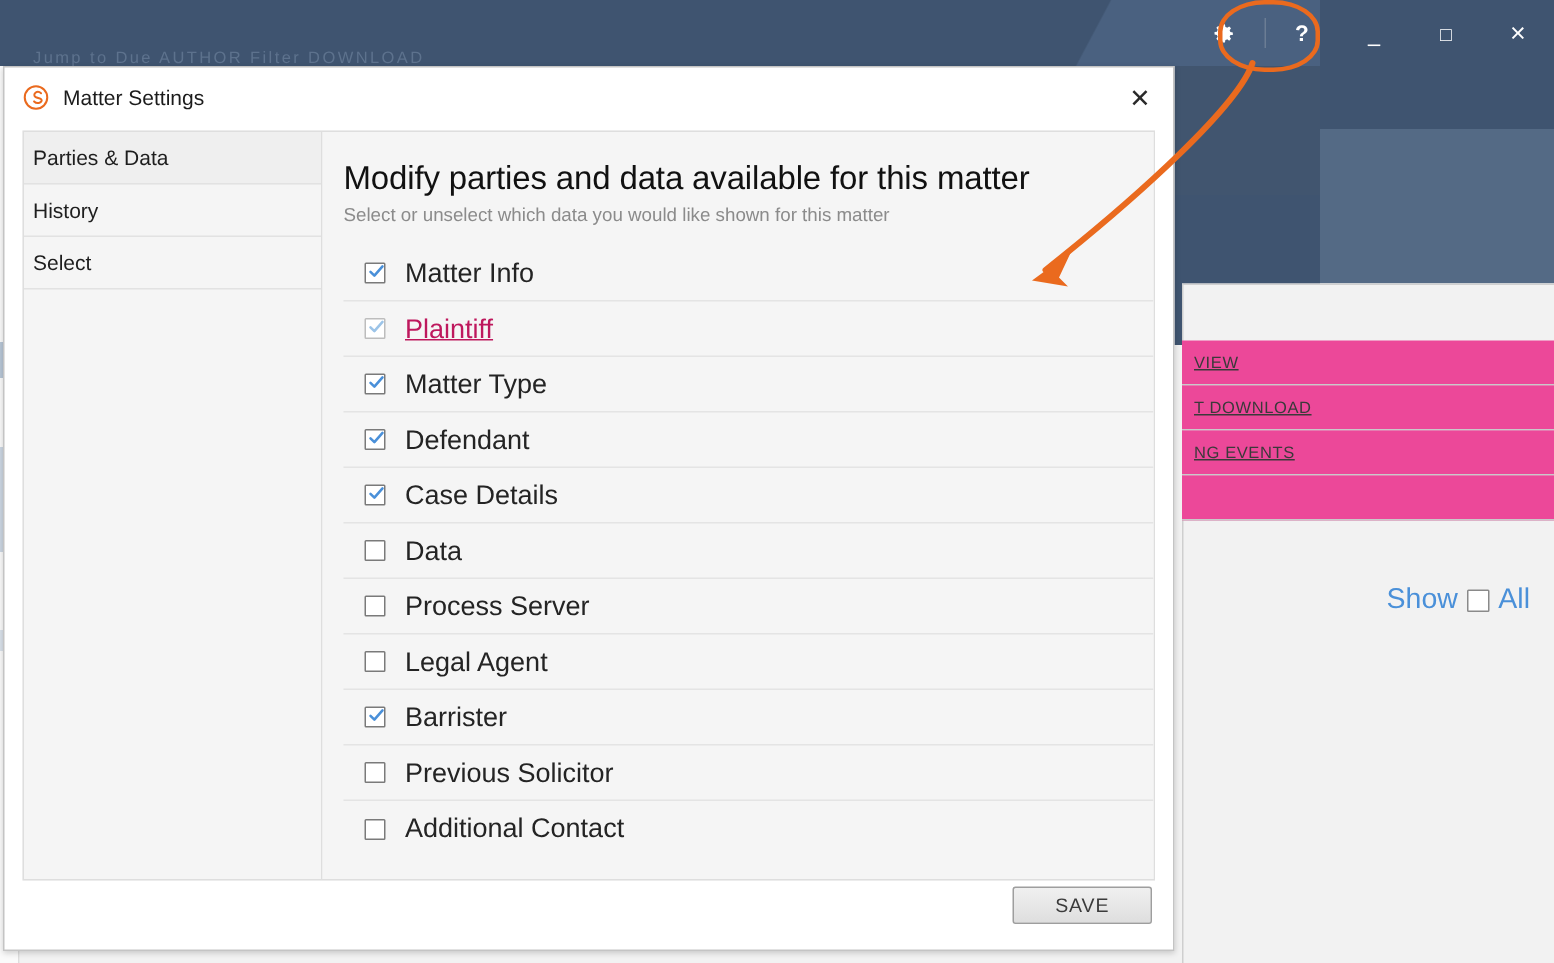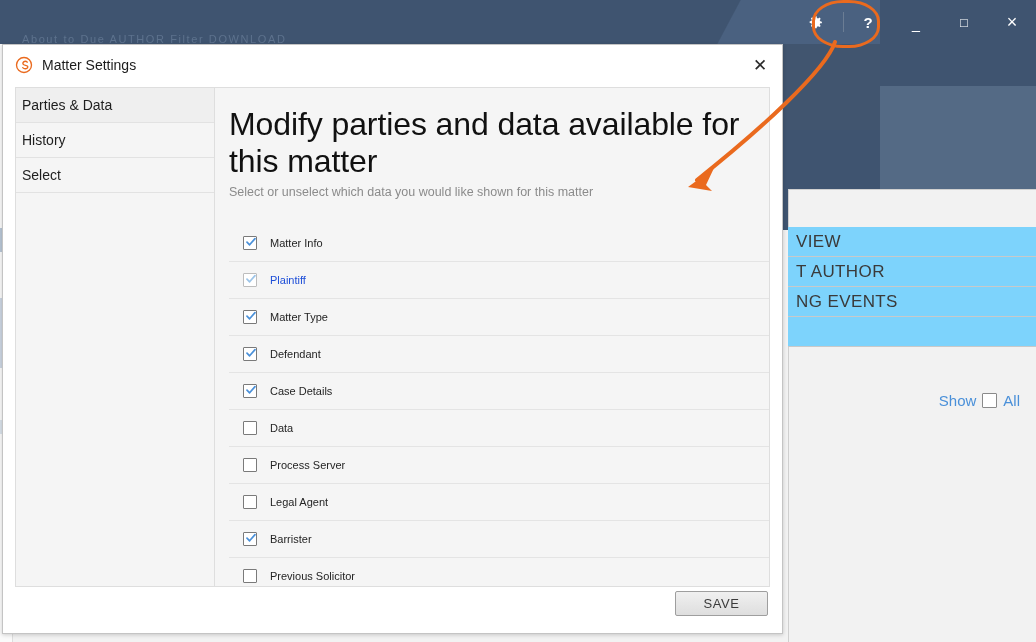--- a/index.html
+++ b/index.html
@@ -103,41 +103,42 @@
     border-top: 1px solid #d0d0d0;
     border-left: 1px solid #cfcfcf;
   }
   .bg-rowlist {
     position: absolute;
     left: 788px; top: 227px;
     width: 248px;
   }
   .bg-row {
     height: 30px;
-    background: #7dd3fc;
+    background: #ec4899;
     border-bottom: 1px solid #c9c9c9;
     display: flex;
     align-items: center;
     padding-left: 8px;
-    font-size: 17px;
+    font-size: 11px;
     color: #3a3a3a;
     letter-spacing: 0.4px;
     box-sizing: border-box;
+    text-decoration: underline;
   }
   .bg-row.blank { color: transparent; }
   .bg-showall {
     position: absolute;
     left: 788px; top: 385px;
     width: 240px; height: 30px;
     display: flex;
     align-items: center;
     justify-content: flex-end;
     gap: 6px;
     padding-right: 8px;
-    font-size: 15px;
+    font-size: 19px;
     color: #4a90d9;
     box-sizing: border-box;
   }
   .bg-showall .mini-box {
     width: 13px; height: 13px;
     border: 1px solid #8a8a8a;
     background: #ffffff;
     border-radius: 1px;
   }
 
@@ -246,31 +247,31 @@
   }
 
   .dlg-main {
     flex: 1;
     background: #f5f5f5;
     padding: 18px 0 0 14px;
     box-sizing: border-box;
     overflow: hidden;
   }
   .main-heading {
-    font-size: 32px;
+    font-size: 22px;
     font-weight: 400;
     color: #111111;
     letter-spacing: -0.1px;
     line-height: 1.15;
     margin: 0 0 5px 0;
   }
   .main-sub {
     font-size: 12.5px;
     color: #8b8b8b;
-    margin: 0 0 26px 0;
+    margin: 0 0 14px 0;
   }
 
   .chk-list {
     margin-right: 0;
   }
   .chk-row {
     height: 37px;
     display: flex;
     align-items: center;
     border-bottom: 1px solid #e4e4e4;
@@ -291,24 +292,24 @@
   .chk-box.disabled {
     border-color: #bdbdbd;
   }
   .chk-box .tick {
     position: absolute;
     left: 1px; top: -1px;
     width: 12px; height: 12px;
     display: block;
   }
   .chk-label {
-    font-size: 11px;
+    font-size: 18px;
     color: #242424;
   }
-  .chk-label.disabled { color: #1d4ed8; }
+  .chk-label.disabled { color: #be185d; text-decoration: underline; }
 
   .dlg-footer {
     position: absolute;
     left: 0; bottom: 0;
     width: 100%;
     height: 46px;
   }
   .save-btn {
     position: absolute;
     right: 14px; top: 4px;
@@ -336,37 +337,37 @@
 </style>
 </head>
 <body>
 
 <div id="app-background">
 
   <div class="bg-titlebar">
     <div class="bg-titlebar-diag"></div>
   </div>
 
-  <div class="bg-faint-toolbar-text">About to  Due  AUTHOR  Filter  DOWNLOAD</div>
+  <div class="bg-faint-toolbar-text">Jump to  Due  AUTHOR  Filter  DOWNLOAD</div>
 
   <div class="bg-panel-dark-left"></div>
   <div class="bg-panel-dark-right"></div>
   <div class="bg-panel-light-right"></div>
   <div class="bg-panel-dark2"></div>
 
   <div class="bg-left-strip"></div>
   <div class="bg-left-accent1"></div>
   <div class="bg-left-accent2"></div>
   <div class="bg-left-accent3"></div>
 
   <div class="bg-content-area"></div>
 
   <div class="bg-rowlist">
     <div class="bg-row">VIEW</div>
-    <div class="bg-row">T AUTHOR</div>
+    <div class="bg-row">T DOWNLOAD</div>
     <div class="bg-row">NG EVENTS</div>
     <div class="bg-row blank"></div>
   </div>
 
   <div class="bg-showall">
     <span>Show</span>
     <span class="mini-box"></span>
     <span>All</span>
   </div>
 

